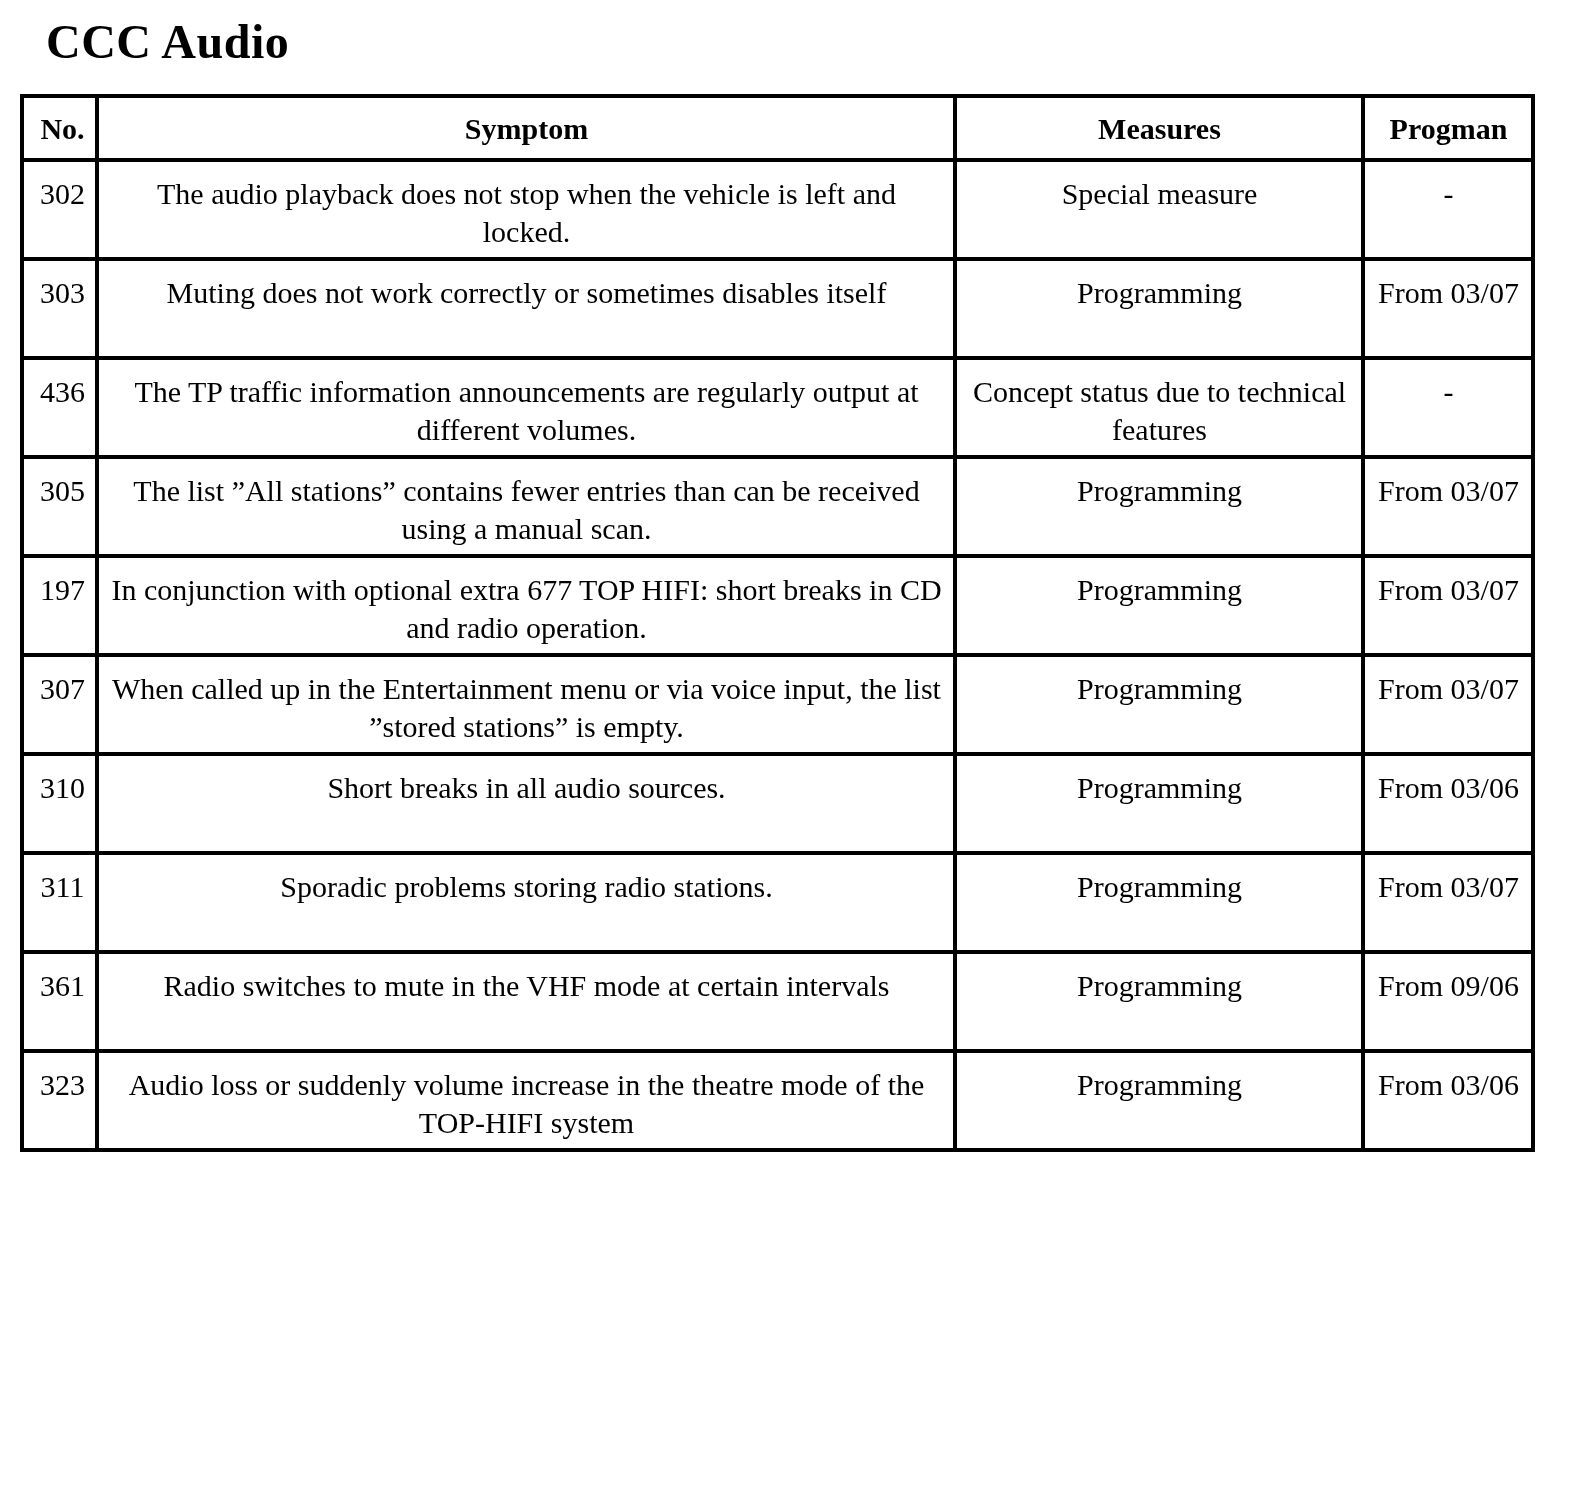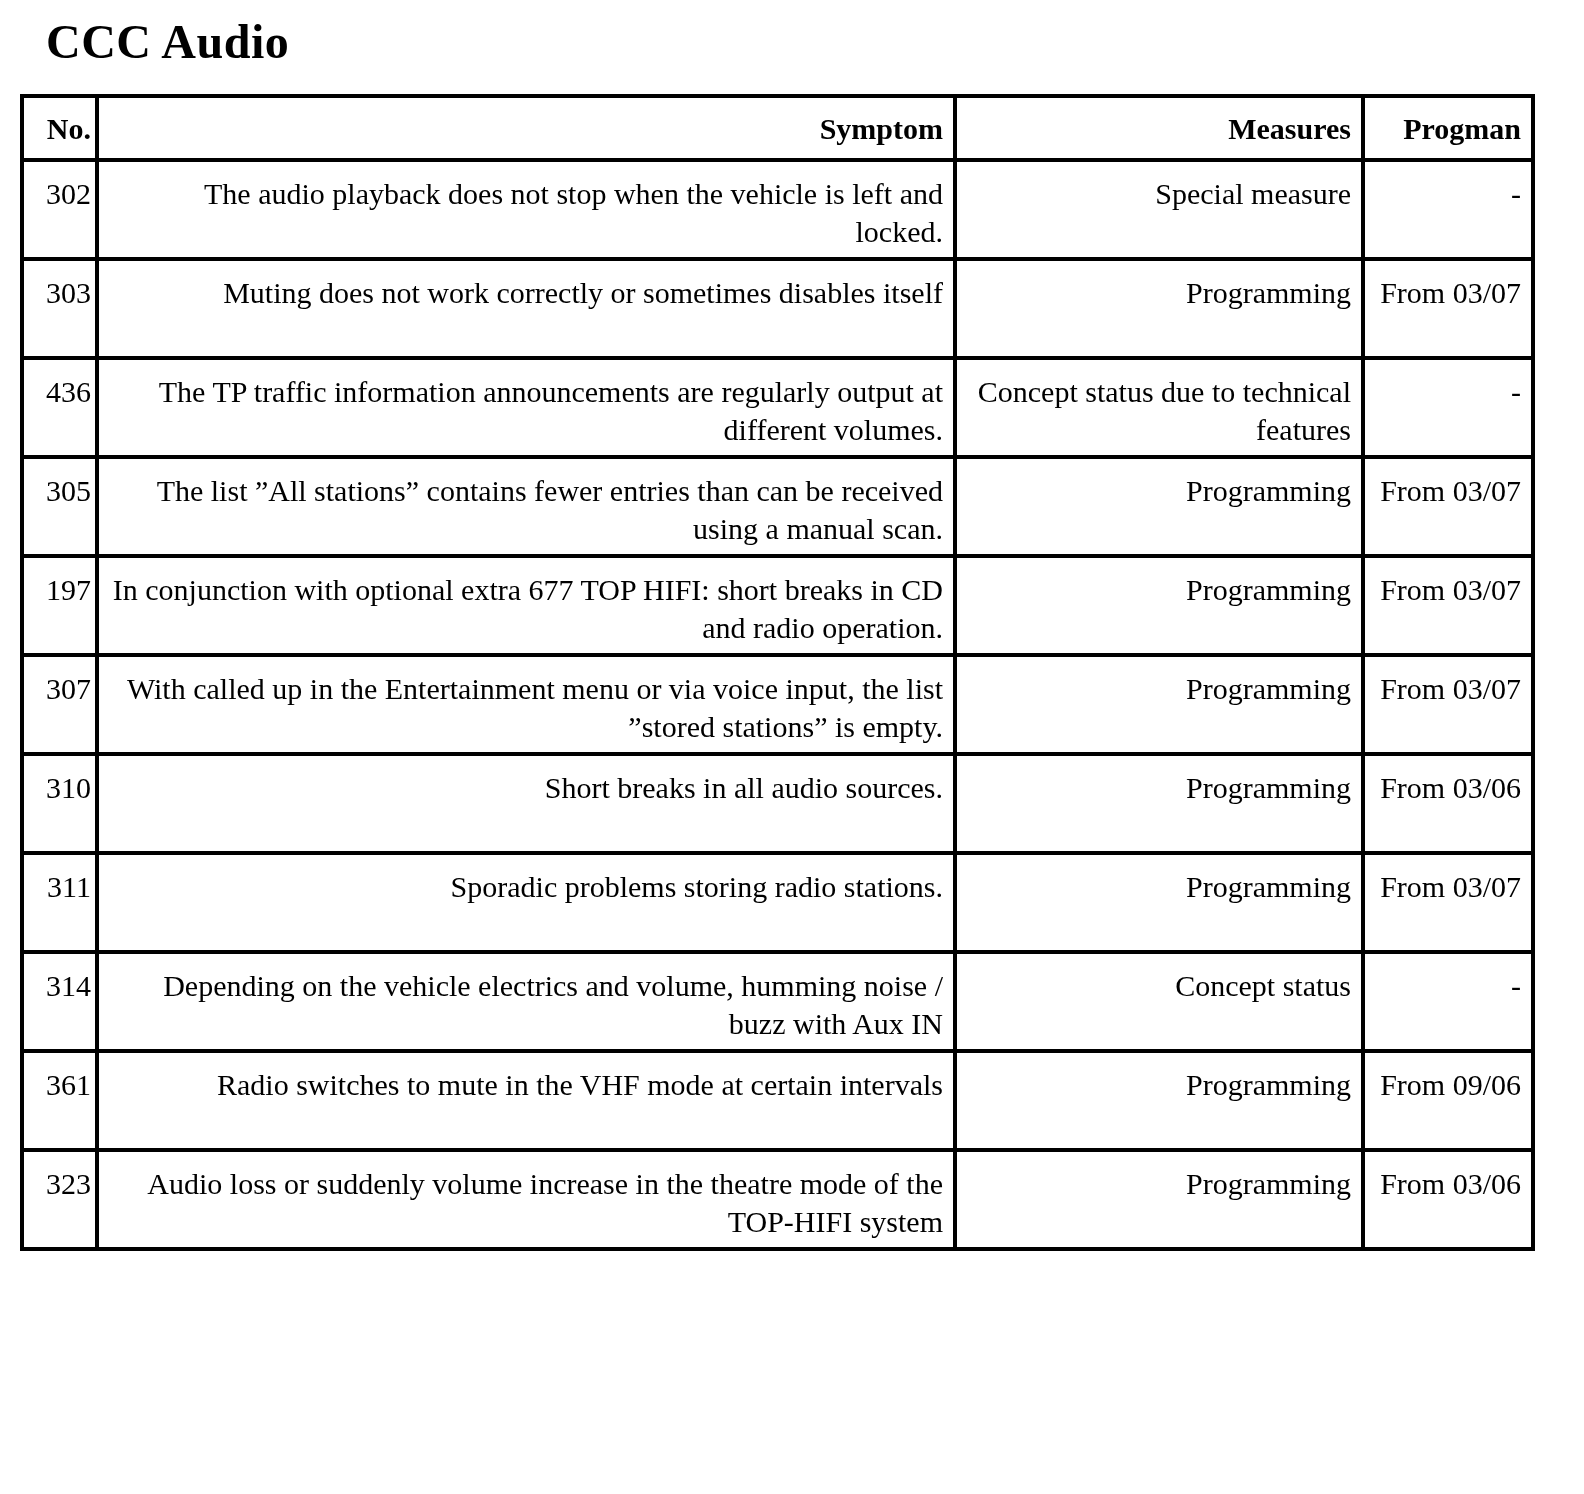--- a/index.html
+++ b/index.html
@@ -3,21 +3,21 @@
 <meta charset="utf-8">
 <style>
   html, body { margin: 0; padding: 0; background: #ffffff; }
   body { width: 1584px; height: 1494px; position: relative; overflow: hidden;
          font-family: "Liberation Serif", "DejaVu Serif", serif; color: #000; }
   .title { position: absolute; left: 34px; top: 2px; font-size: 48px; font-weight: bold;
            line-height: 56px; margin: 12px; letter-spacing: 0.5px; }
   table.main { position: absolute; left: 20px; top: 94px; border-collapse: collapse;
                width: 1511px; table-layout: fixed; }
   table.main th, table.main td { border: 4px solid #000; vertical-align: top;
-               font-size: 30px; line-height: 38px; padding: 13px 10px 6px 11px; text-align: right;
+               font-size: 30px; line-height: 38px; padding: 13px 10px 6px 11px; text-align: center;
                word-wrap: break-word; }
   table.main th { font-weight: bold; height: 42px; padding-top: 12px; padding-bottom: 6px; }
   table.main td { height: 76px; }
   col.c-no { width: 75px; }
   col.c-sym { width: 858px; }
   col.c-meas { width: 408px; }
   col.c-prog { width: 170px; }
   .no { padding-left: 10px !important; padding-right: 4px !important; }
 </style>
 </head>
@@ -66,41 +66,35 @@
       <td>From 03/07</td>
     </tr>
     <tr>
       <td class="no">197</td>
       <td>In conjunction with optional extra 677 TOP HIFI: short breaks in CD and radio operation.</td>
       <td>Programming</td>
       <td>From 03/07</td>
     </tr>
     <tr>
       <td class="no">307</td>
-      <td>With called up in the Entertainment menu or via voice input, the list ”stored stations” is empty.</td>
+      <td>When called up in the Entertainment menu or via voice input, the list ”stored stations” is empty.</td>
       <td>Programming</td>
       <td>From 03/07</td>
     </tr>
     <tr>
       <td class="no">310</td>
       <td>Short breaks in all audio sources.</td>
       <td>Programming</td>
       <td>From 03/06</td>
     </tr>
     <tr>
       <td class="no">311</td>
       <td>Sporadic problems storing radio stations.</td>
       <td>Programming</td>
       <td>From 03/07</td>
-    </tr>
-    <tr>
-      <td class="no">314</td>
-      <td>Depending on the vehicle electrics and volume, humming noise / buzz with Aux IN</td>
-      <td>Concept status</td>
-      <td>-</td>
     </tr>
     <tr>
       <td class="no">361</td>
       <td>Radio switches to mute in the VHF mode at certain intervals</td>
       <td>Programming</td>
       <td>From 09/06</td>
     </tr>
     <tr>
       <td class="no">323</td>
       <td>Audio loss or suddenly volume increase in the theatre mode of the TOP-HIFI system</td>

